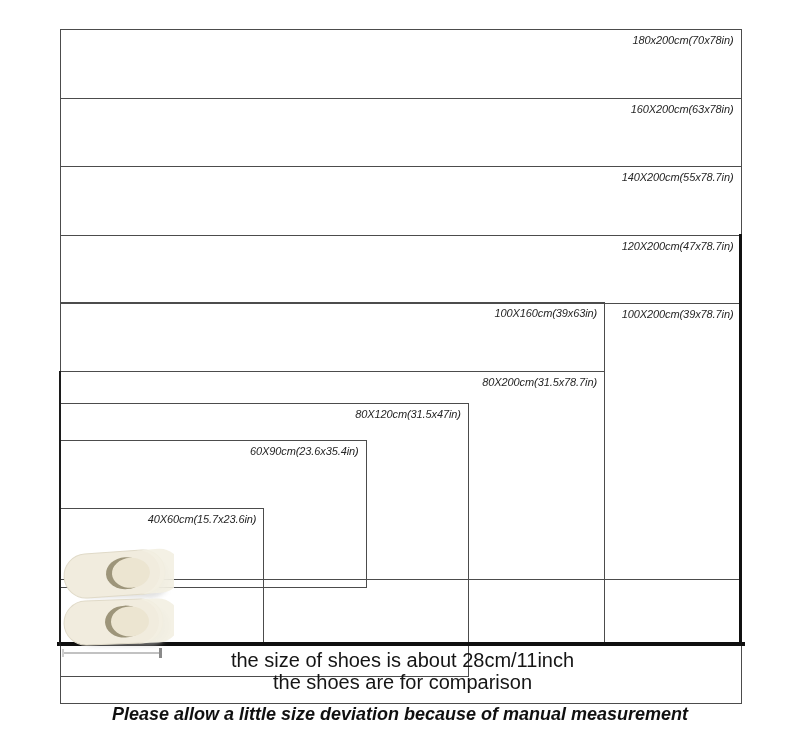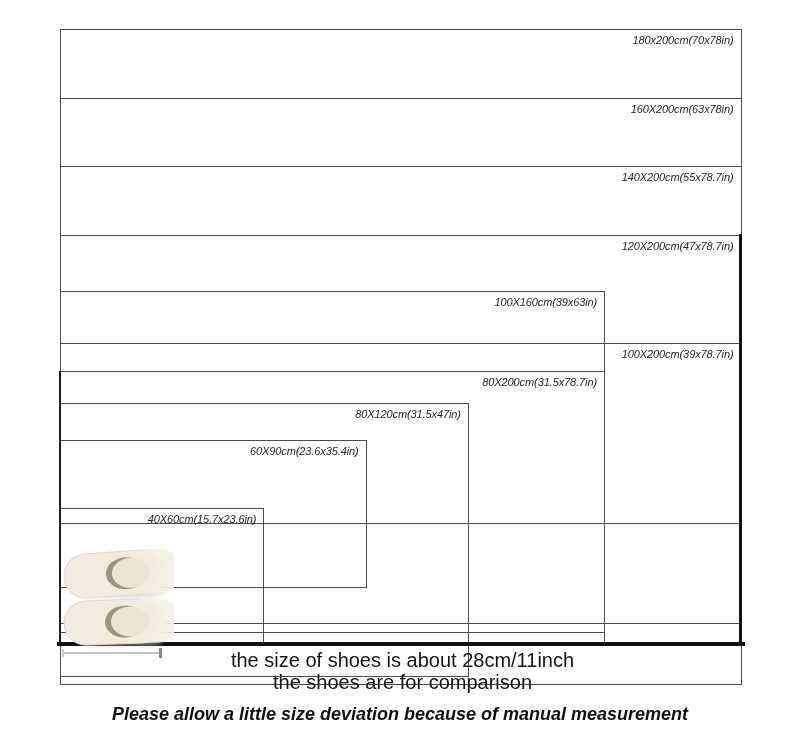--- a/index.html
+++ b/index.html
@@ -43,36 +43,36 @@
     position:absolute;left:0;top:701px;width:800px;
     text-align:center;color:#101010;
     font-style:italic;font-weight:600;font-size:18px;line-height:26px;
   }
 </style>
 </head>
 <body>
 
 <div id="stage">
 
-  <div class="size-rect" style="left: 60px; top: 29.4px; width: 681.5px; height: 595px;">
+  <div class="size-rect" style="left: 60px; top: 29.4px; width: 681.5px; height: 675px;">
     <span class="size-label">180x200cm(70x78in)</span>
   </div>
   <div class="size-rect" style="left: 60px; top: 97.8px; width: 681.5px; height: 547.2px;">
     <span class="size-label">160X200cm(63x78in)</span>
   </div>
   <div class="size-rect" style="left: 60px; top: 166.2px; width: 681.5px; height: 478.8px;">
     <span class="size-label">140X200cm(55x78.7in)</span>
   </div>
-  <div class="size-rect" style="left: 60px; top: 234.6px; width: 681.5px; height: 289px;">
+  <div class="size-rect" style="left: 60px; top: 234.6px; width: 681.5px; height: 345px;">
     <span class="size-label">120X200cm(47x78.7in)</span>
   </div>
-  <div class="size-rect" style="left: 60px; top: 303px; width: 681.5px; height: 342px; margin-top: 40px;">
+  <div class="size-rect" style="left: 60px; top: 303px; width: 681.5px; height: 342px;">
     <span class="size-label">100X200cm(39x78.7in)</span>
   </div>
-  <div class="size-rect" style="left: 60px; top: 291px; width: 545.2px; height: 342px;">
+  <div class="size-rect" style="left: 60px; top: 302px; width: 545.2px; height: 342px;">
     <span class="size-label">100X160cm(39x63in)</span>
   </div>
   <div class="size-rect" style="left: 60px; top: 371.4px; width: 545px; height: 273.6px;">
     <span class="size-label">80X200cm(31.5x78.7in)</span>
   </div>
   <div class="size-rect" style="left: 60px; top: 371.4px; width: 408.9px; height: 273.6px; margin-top: 32px;">
     <span class="size-label">80X120cm(31.5x47in)</span>
   </div>
   <div class="size-rect" style="left: 60px; top: 439.8px; width: 306.675px; height: 148px; text-align: right;">
     <span class="size-label">60X90cm(23.6x35.4in)</span>

